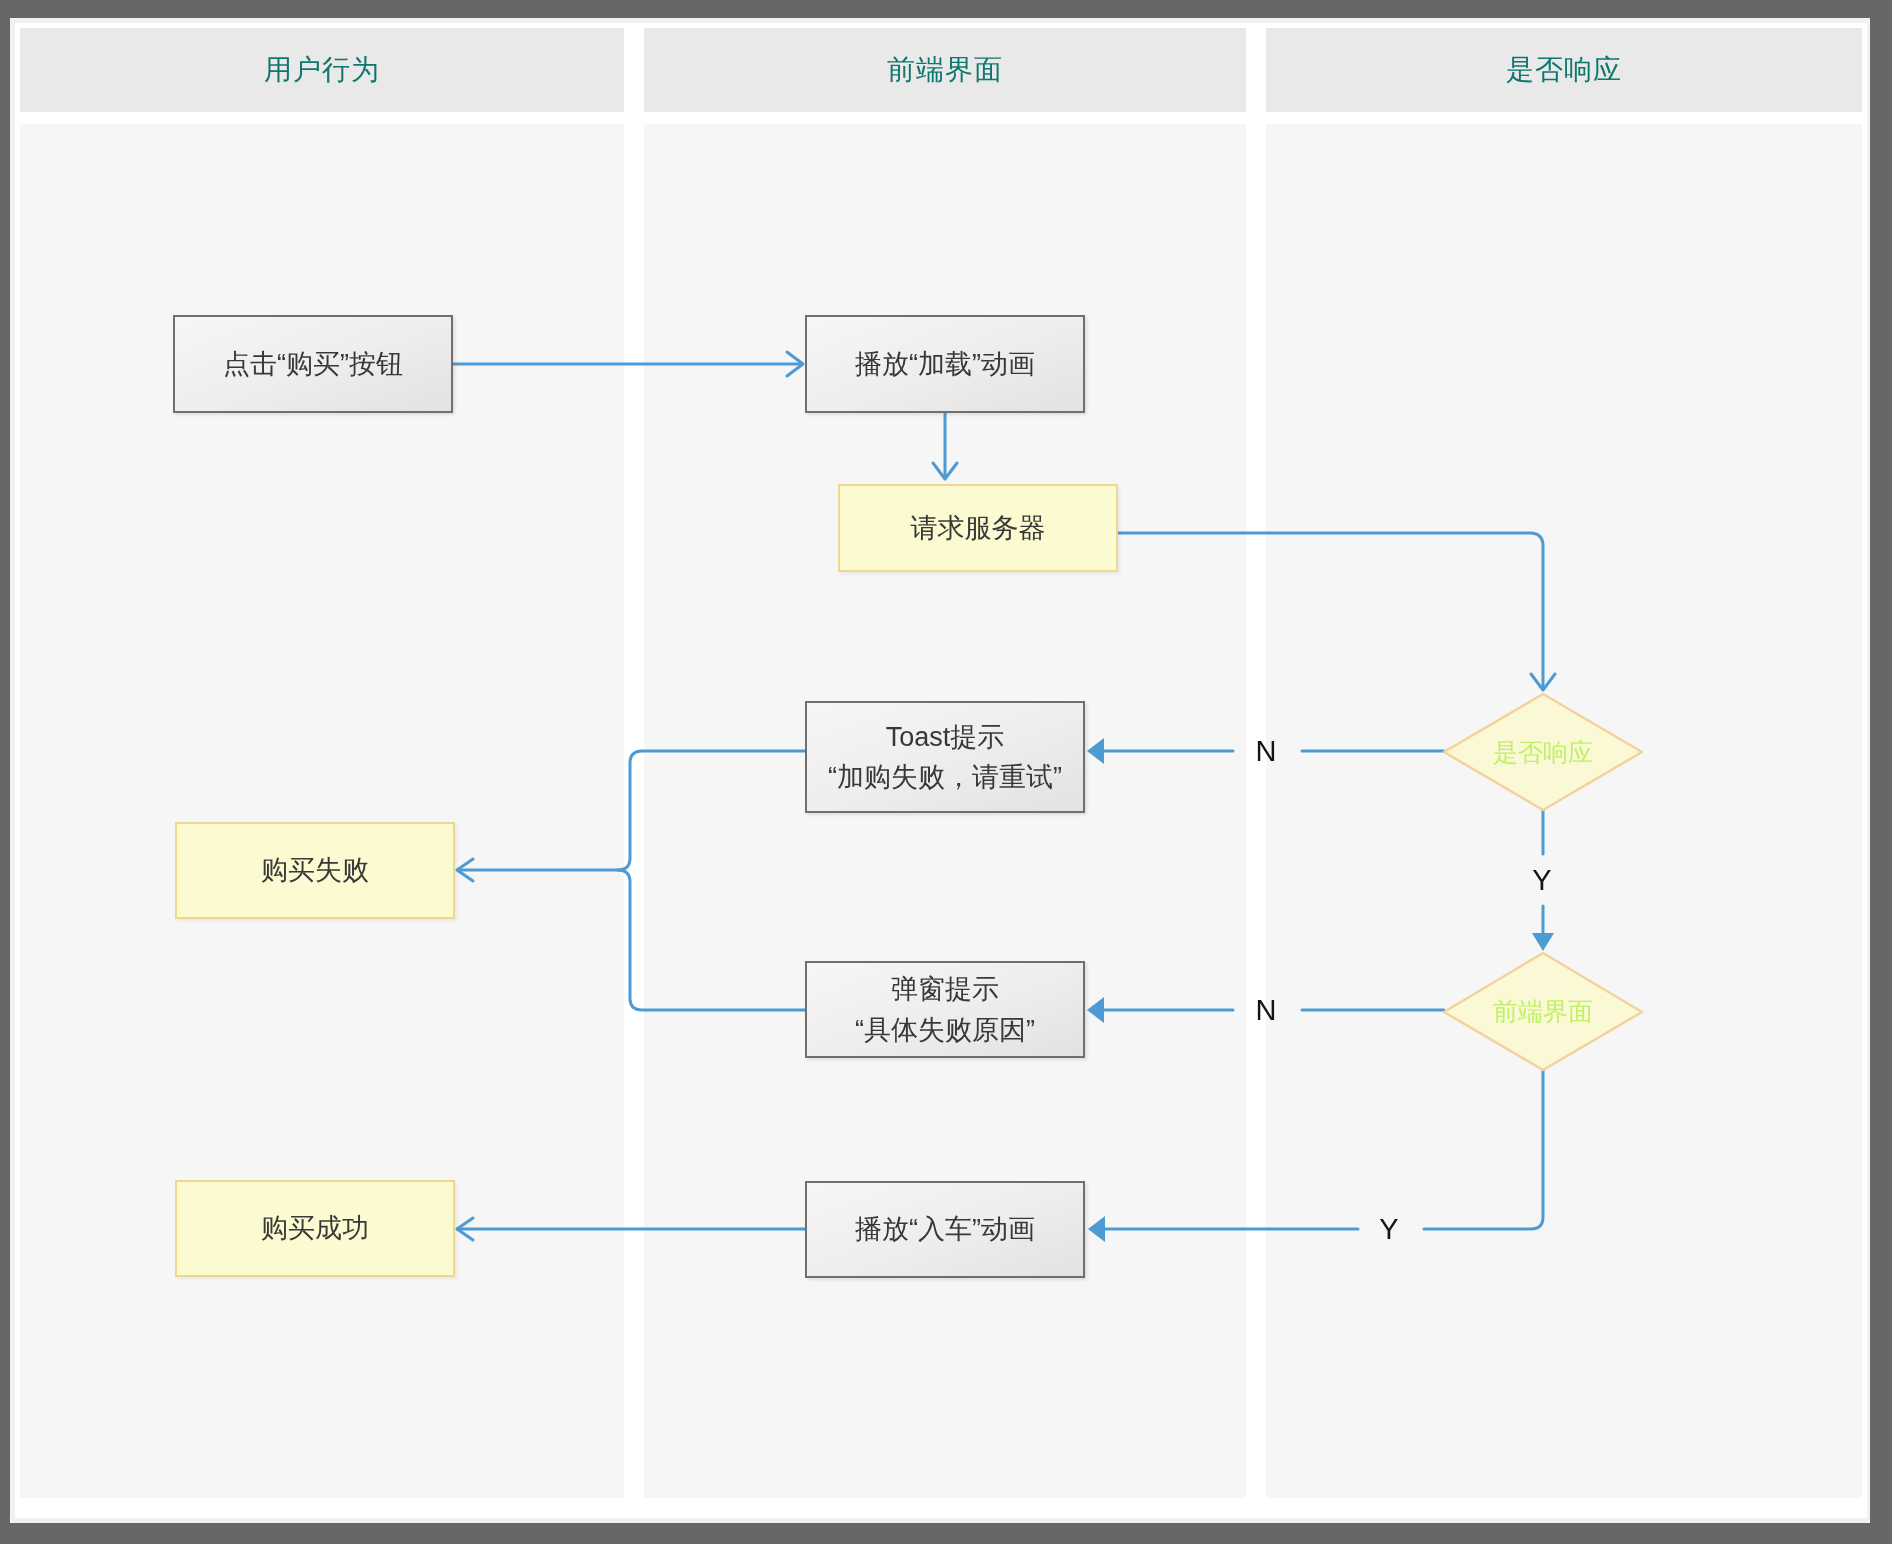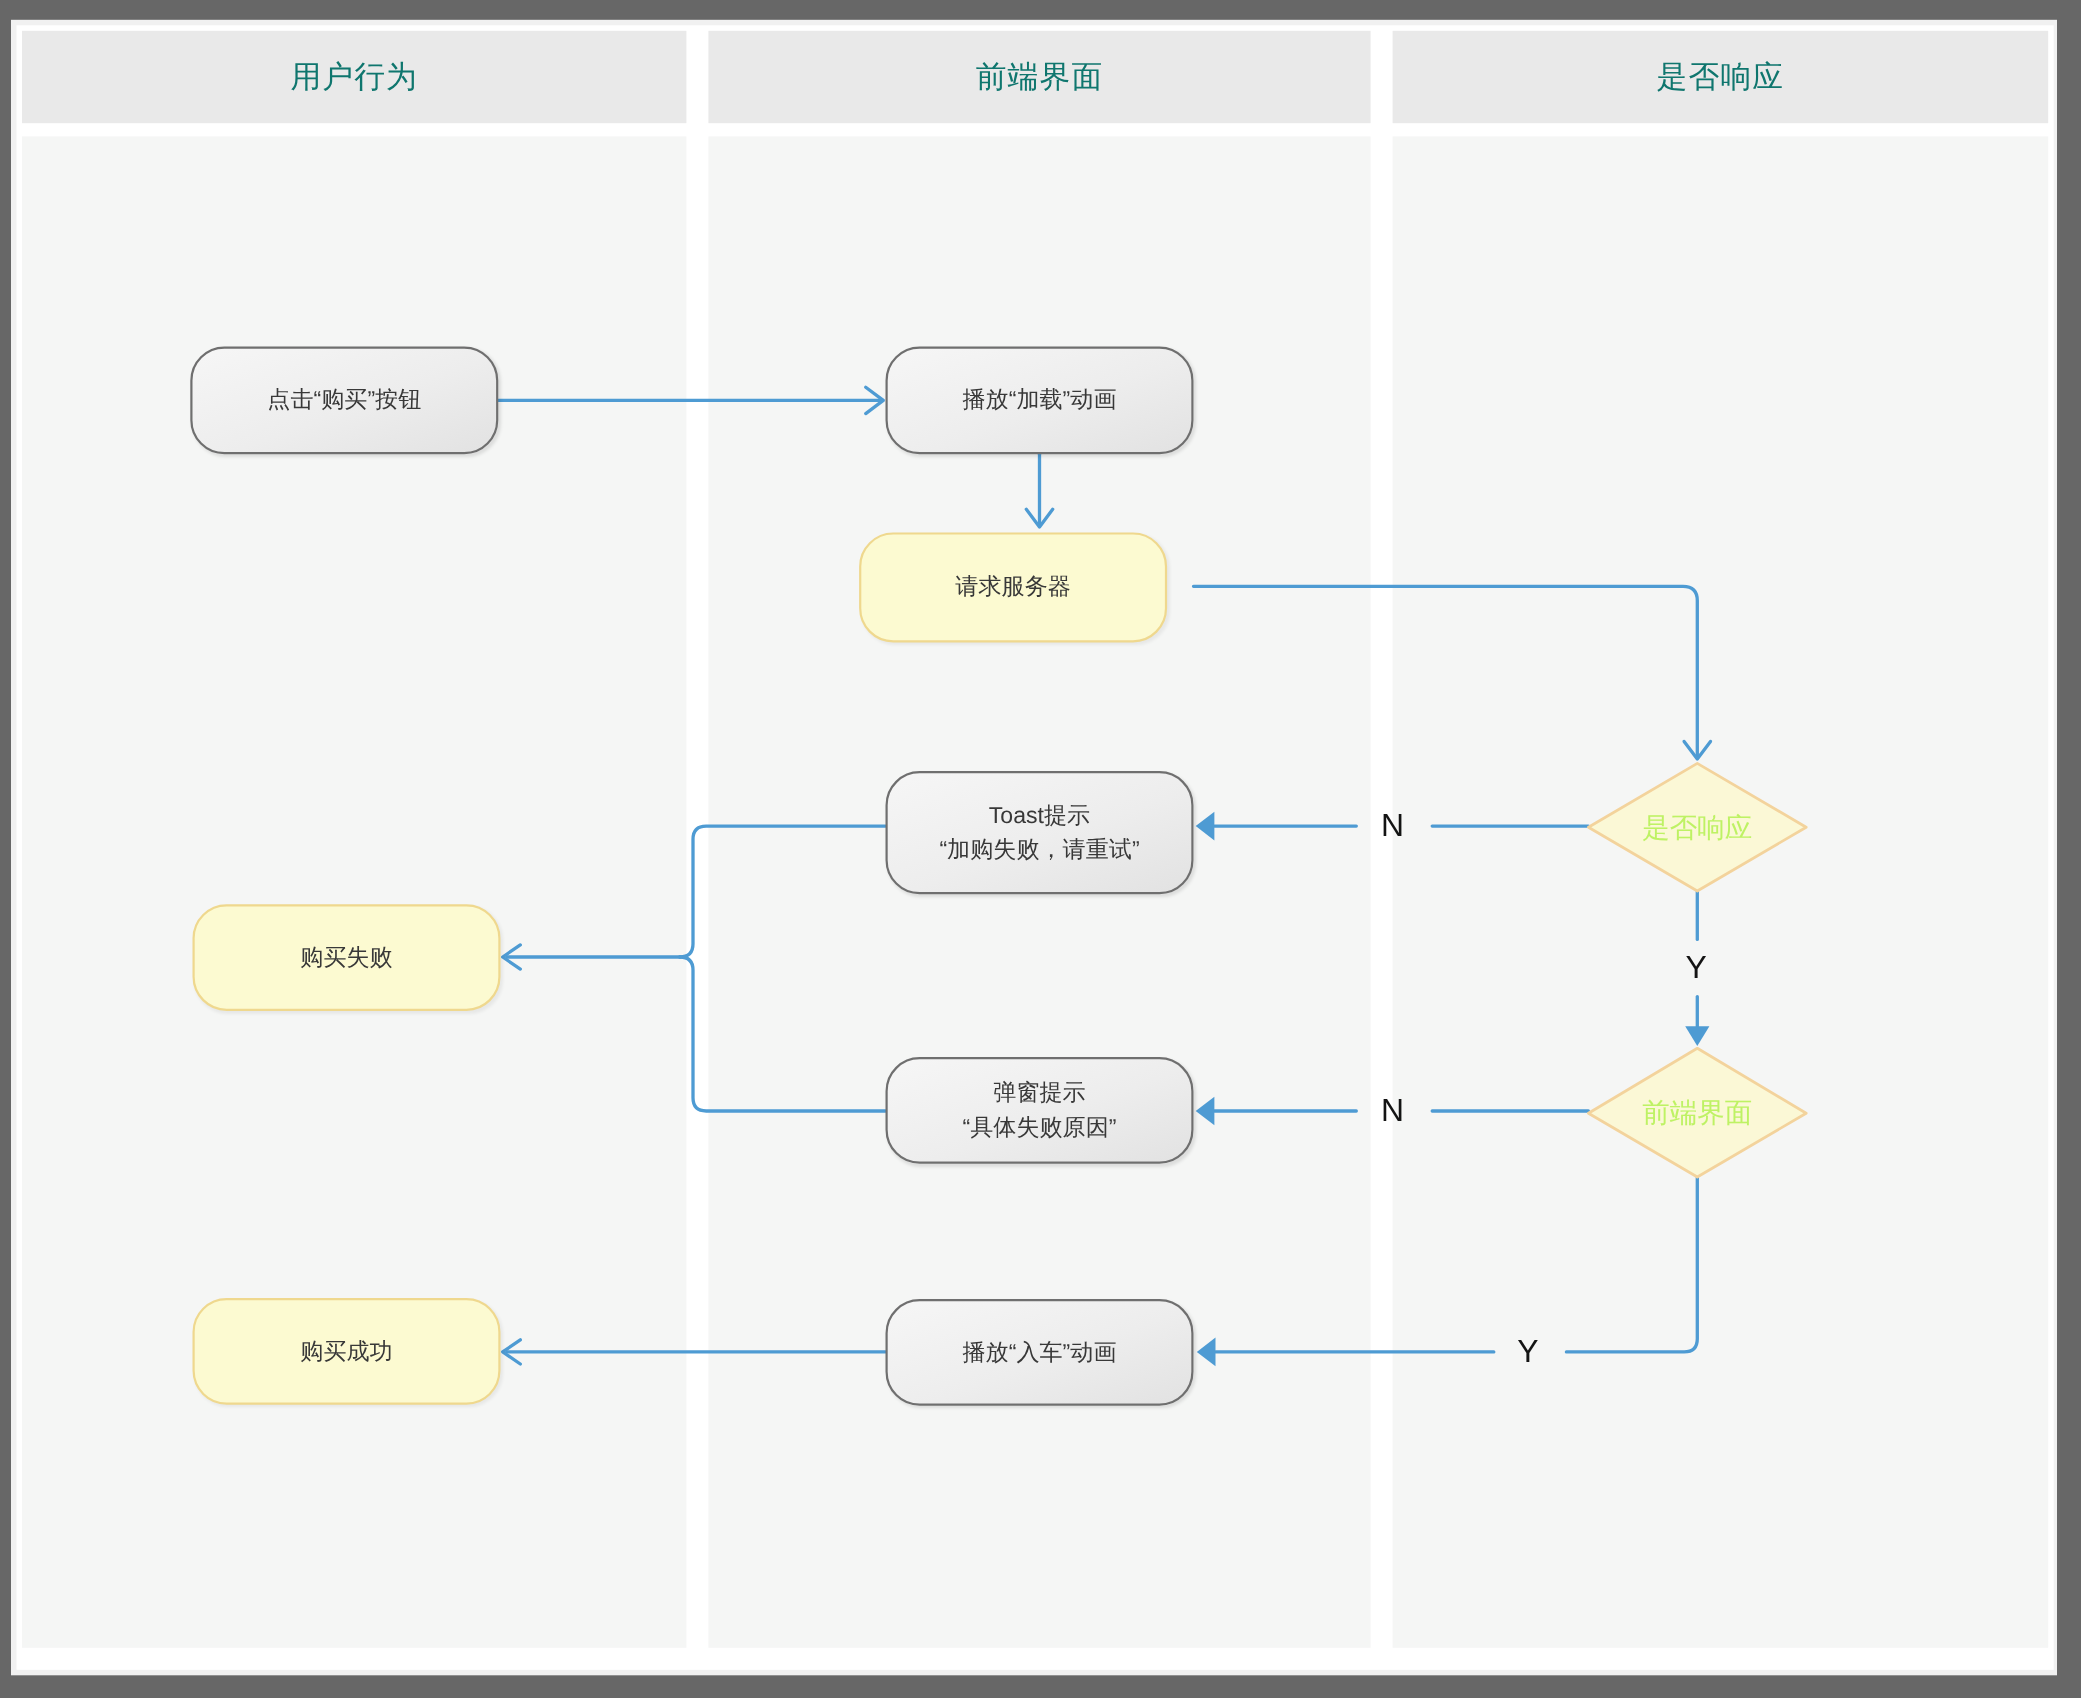--- a/index.html
+++ b/index.html
@@ -13,21 +13,21 @@
   .lane-header{
     position:absolute;top:28px;height:84px;background:#E9E9E9;
     display:flex;align-items:center;justify-content:center;
     font-size:28px;color:#0f766e;letter-spacing:1px;
   }
   .lane-body{position:absolute;top:124px;height:1374px;background:#F5F6F5;}
   .overlay{position:absolute;left:0;top:0;}
   .node{
     position:absolute;box-sizing:border-box;width:280px;
     display:flex;align-items:center;justify-content:center;flex-direction:column;
-    text-align:center;font-size:21px;color:#383838;line-height:1.5;border-radius:31px;
+    text-align:center;font-size:27px;color:#383838;line-height:1.5;
   }
   .node.gray{
     background:linear-gradient(160deg,#F6F6F6 0%,#EDEDED 55%,#E2E2E2 100%);
     border:2px solid #6F6F6F;box-shadow:2px 2px 3px rgba(0,0,0,0.10);
   }
   .node.yellow{
     background:#FCFAD1;border:2px solid #EFD88E;box-shadow:2px 2px 3px rgba(0,0,0,0.06);
   }
   .diamond-label{
     position:absolute;display:flex;align-items:center;justify-content:center;
@@ -107,21 +107,21 @@
   </svg>
 
   <div class="node gray" style="left:173px;top:315px;height:98px;">
     <span>点击“购买”按钮</span>
   </div>
 
   <div class="node gray" style="left:805px;top:315px;height:98px;">
     <span>播放“加载”动画</span>
   </div>
 
-  <div class="node yellow" style="left:781px;top:484px;height:100px;">
+  <div class="node yellow" style="left:838px;top:484px;height:88px;">
     <span>请求服务器</span>
   </div>
 
   <div class="node gray" style="left:805px;top:701px;height:112px;">
     <span>Toast提示</span>
     <span>“加购失败，请重试”</span>
   </div>
 
   <div class="node yellow" style="left:175px;top:822px;height:97px;">
     <span>购买失败</span>

